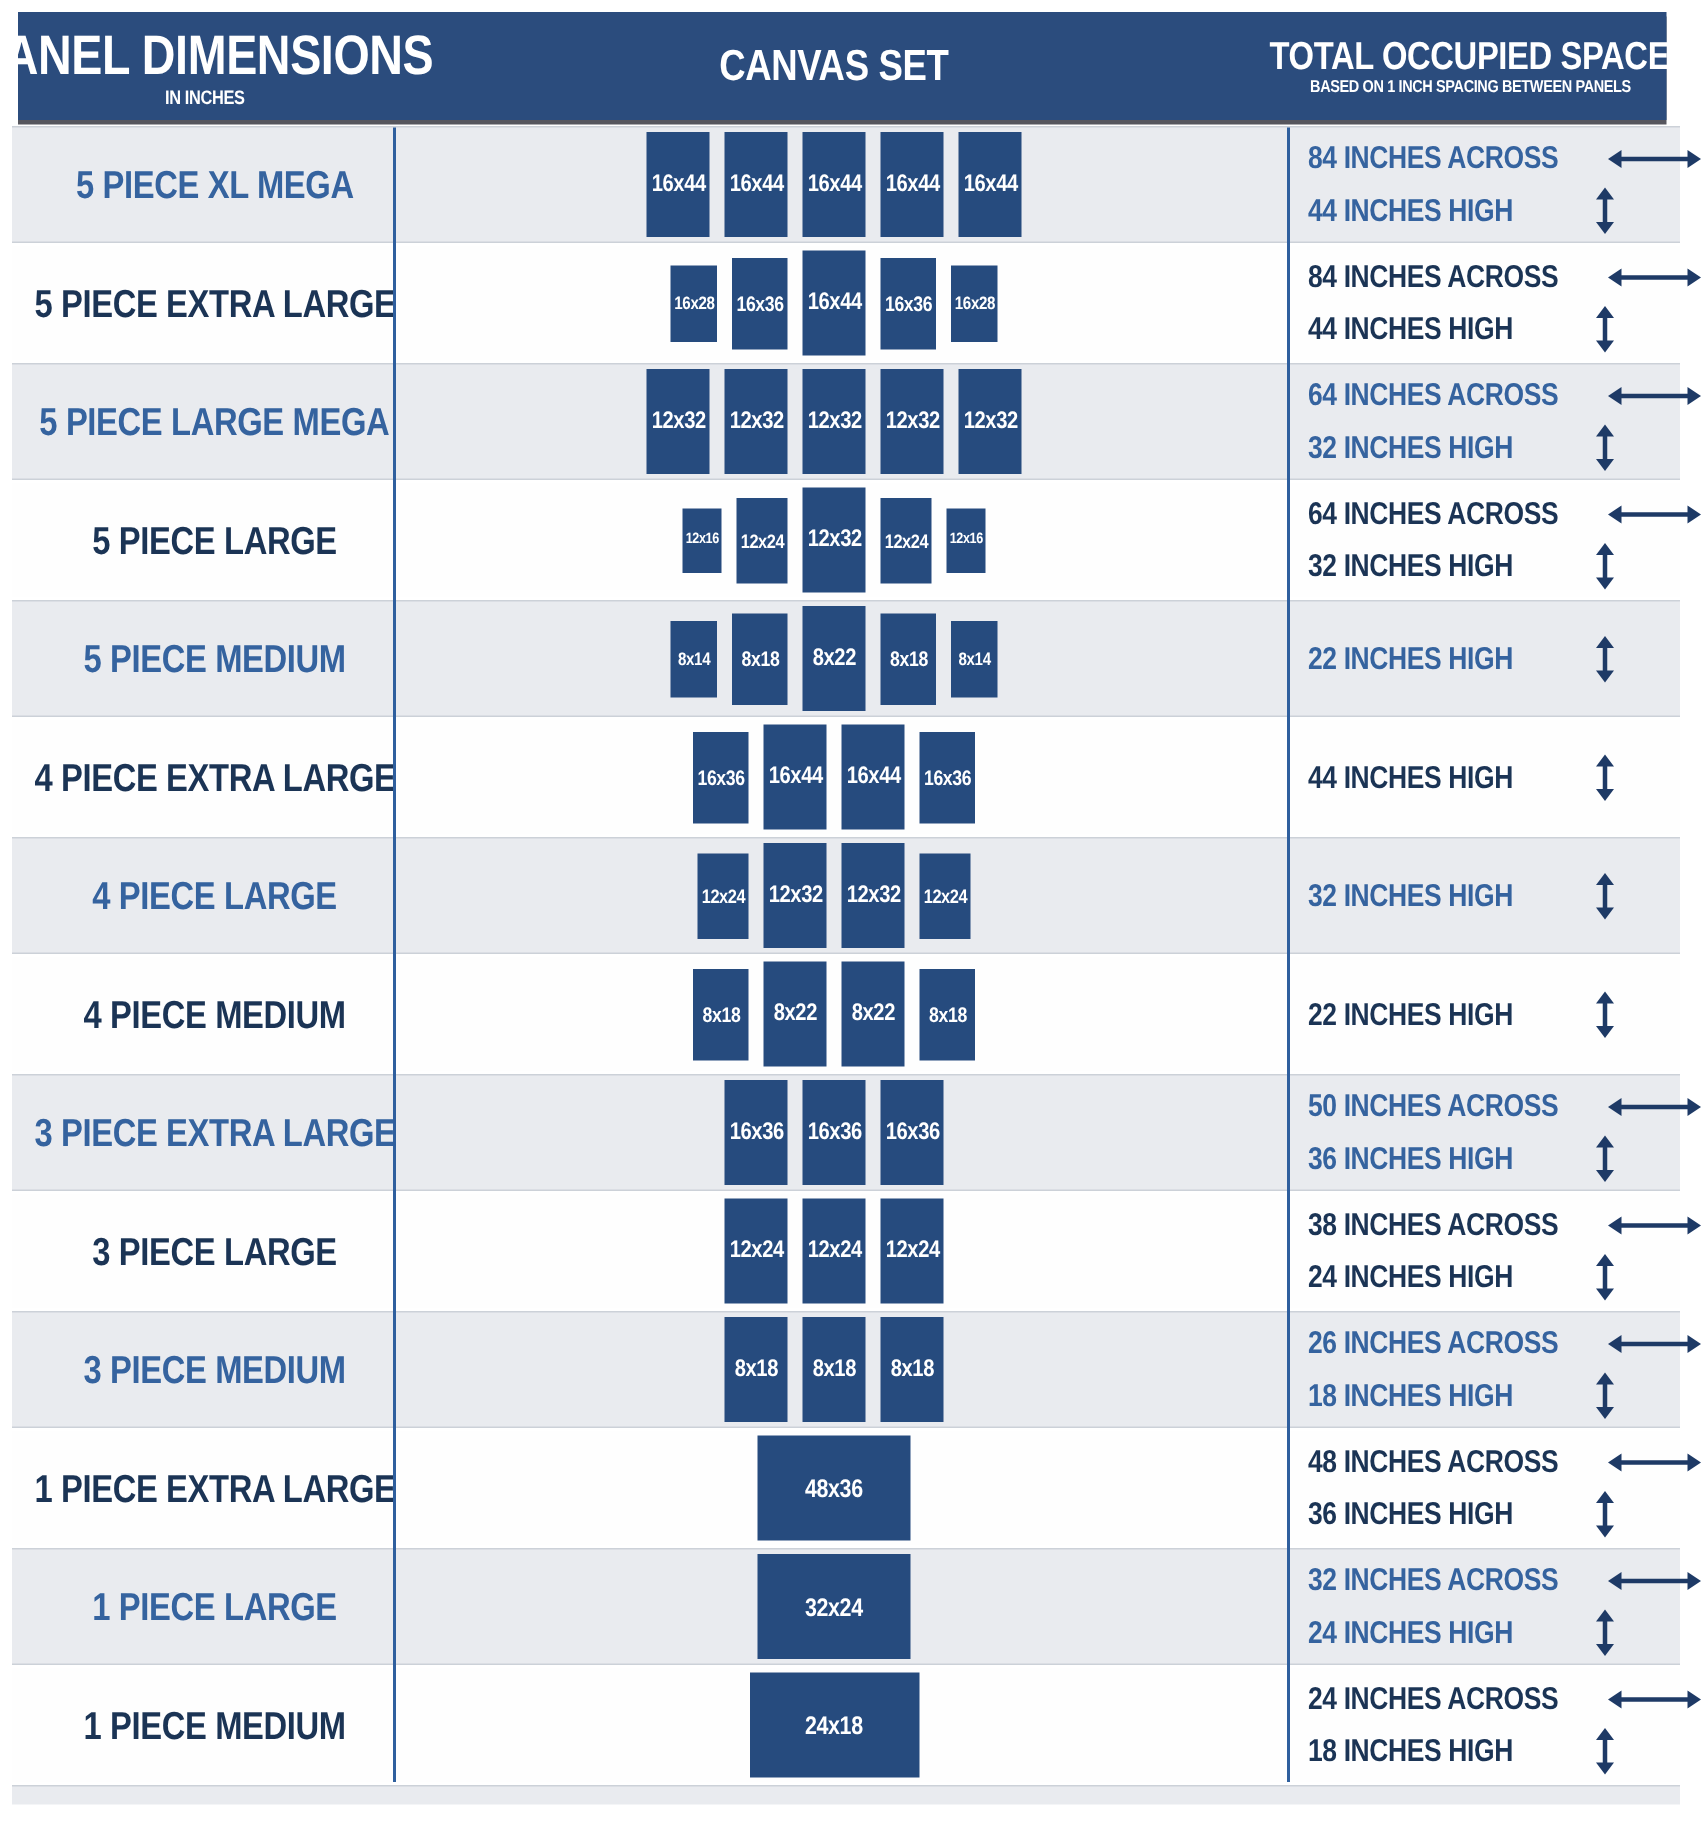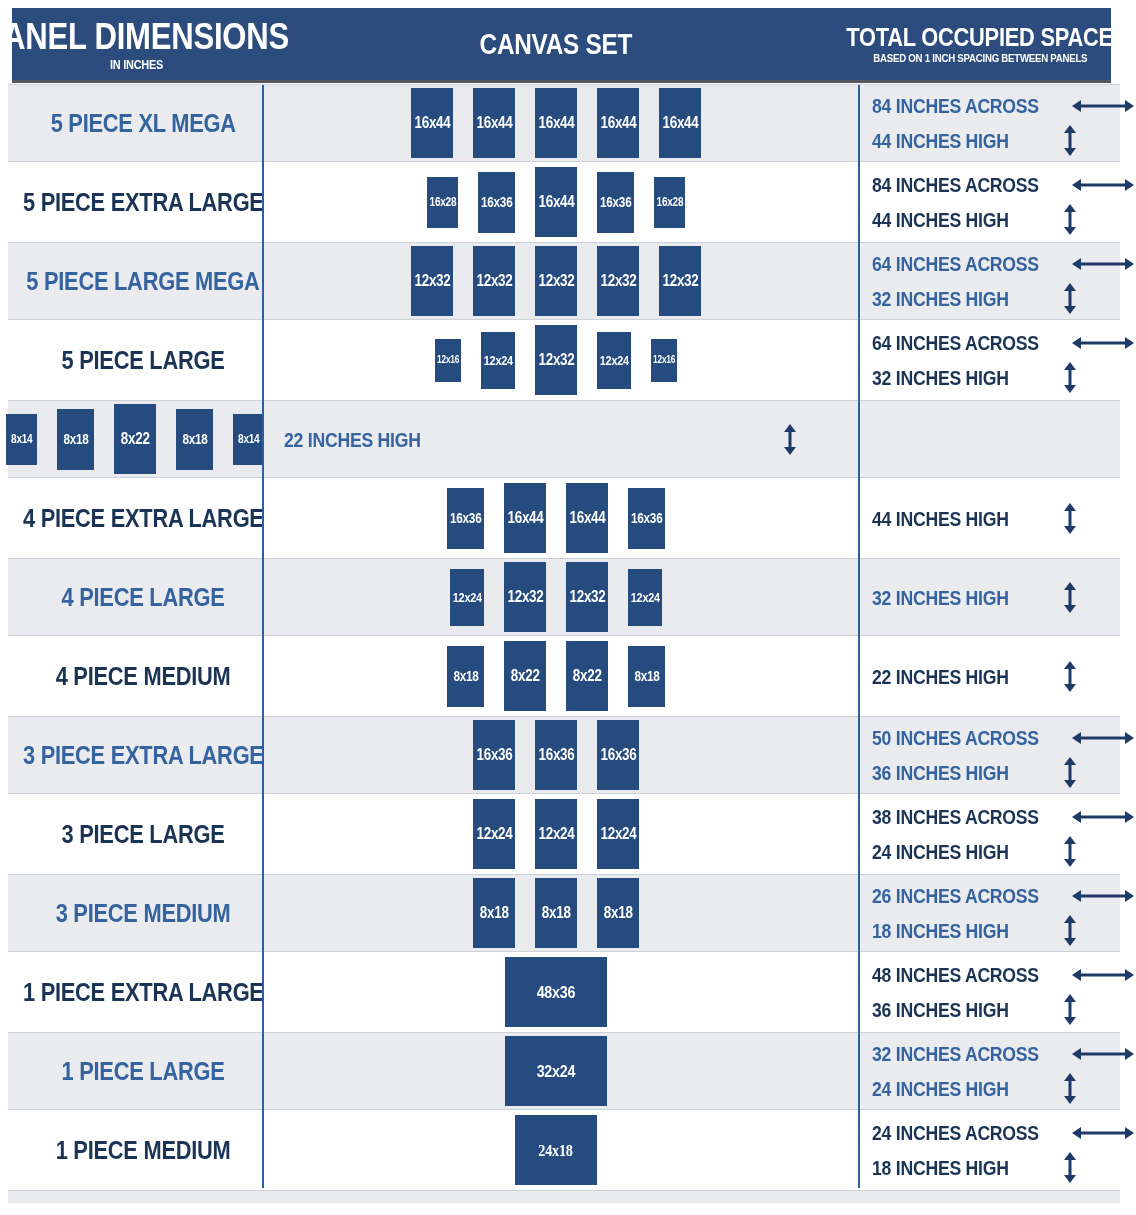--- a/index.html
+++ b/index.html
@@ -29,21 +29,21 @@
 
   .row { height:76px; margin-bottom:3px; display:grid;
          grid-template-columns:254px 1fr 270px; }
   .row.shade { background:#e9ebef; box-shadow:0 -1px 0 #ccd1d8, 0 1px 0 #ccd1d8; }
   .row.plain { background:#fefefe; }
   .row.shade .rowtext { color:#35639f; }
   .row.plain .rowtext { color:#1b3455; }
 
   .cell.name { display:flex; align-items:center; justify-content:center;
                font-size:26px; line-height:1;margin-left:16px; }
-  .cell.panels { display:flex; align-items:center; justify-content:center; gap:20px; }
+  .cell.panels { display:flex; align-items:center; justify-content:center; gap:10px; }
   .panel { background:#264b7e; color:#ffffff; display:flex; align-items:center;
            justify-content:center; line-height:1; flex:0 0 auto; }
   .panel .cond { transform-origin:50% 50%; }
 
   .cell.space { display:flex; flex-direction:column; justify-content:center;
                 padding:0 14px 0 22px; gap:2px; }
   .space-line { display:flex; align-items:center; justify-content:space-between;
                 height:33px; font-size:21px; line-height:1; }
   .arrow-wrap-h { width:92px; display:flex; justify-content:flex-end; }
   .arrow-wrap-v { width:92px; display:flex; justify-content:center; }
@@ -248,20 +248,23 @@
             <path class="ln" d="M7 7 L7 26"></path>
             <path class="hd" d="M1 9 L7 1 L13 9 Z"></path>
             <path class="hd" d="M1 24 L7 32 L13 24 Z"></path>
           </svg>
         </span>
       </div>
     </div>
   </div>
 
   <div class="row shade">
+    <div class="cell name rowtext">
+      <span class="cond center set-name">5 PIECE MEDIUM</span>
+    </div>
     <div class="cell panels">
         <div class="panel" style="width: 31px; height: 51px; font-size: 12px;">
           <span class="cond">8x14</span>
         </div>
         <div class="panel" style="width: 37px; height: 61px; font-size: 14px;">
           <span class="cond">8x18</span>
         </div>
         <div class="panel" style="width: 42px; height: 70px; font-size: 16px;">
           <span class="cond">8x22</span>
         </div>
@@ -563,21 +566,21 @@
         </span>
       </div>
     </div>
   </div>
 
   <div class="row plain">
     <div class="cell name rowtext">
       <span class="cond center set-name">1 PIECE MEDIUM</span>
     </div>
     <div class="cell panels">
-        <div class="panel" style="width: 82px; height: 70px; font-size: 17px; font-family: Liberation Serif, serif;">
+        <div class="panel" style="width: 113px; height: 70px; font-size: 17px;">
           <span class="cond">24x18</span>
         </div>
       </div>
     <div class="cell space">
       <div class="space-line">
         <span class="cond rowtext across-txt">24 INCHES ACROSS</span>
         <span class="arrow-wrap-h">
           <svg class="arr" width="64" height="14" viewBox="0 0 64 14">
             <path class="ln" d="M8 7 L56 7"></path>
             <path class="hd" d="M10 1 L1 7 L10 13 Z"></path>

